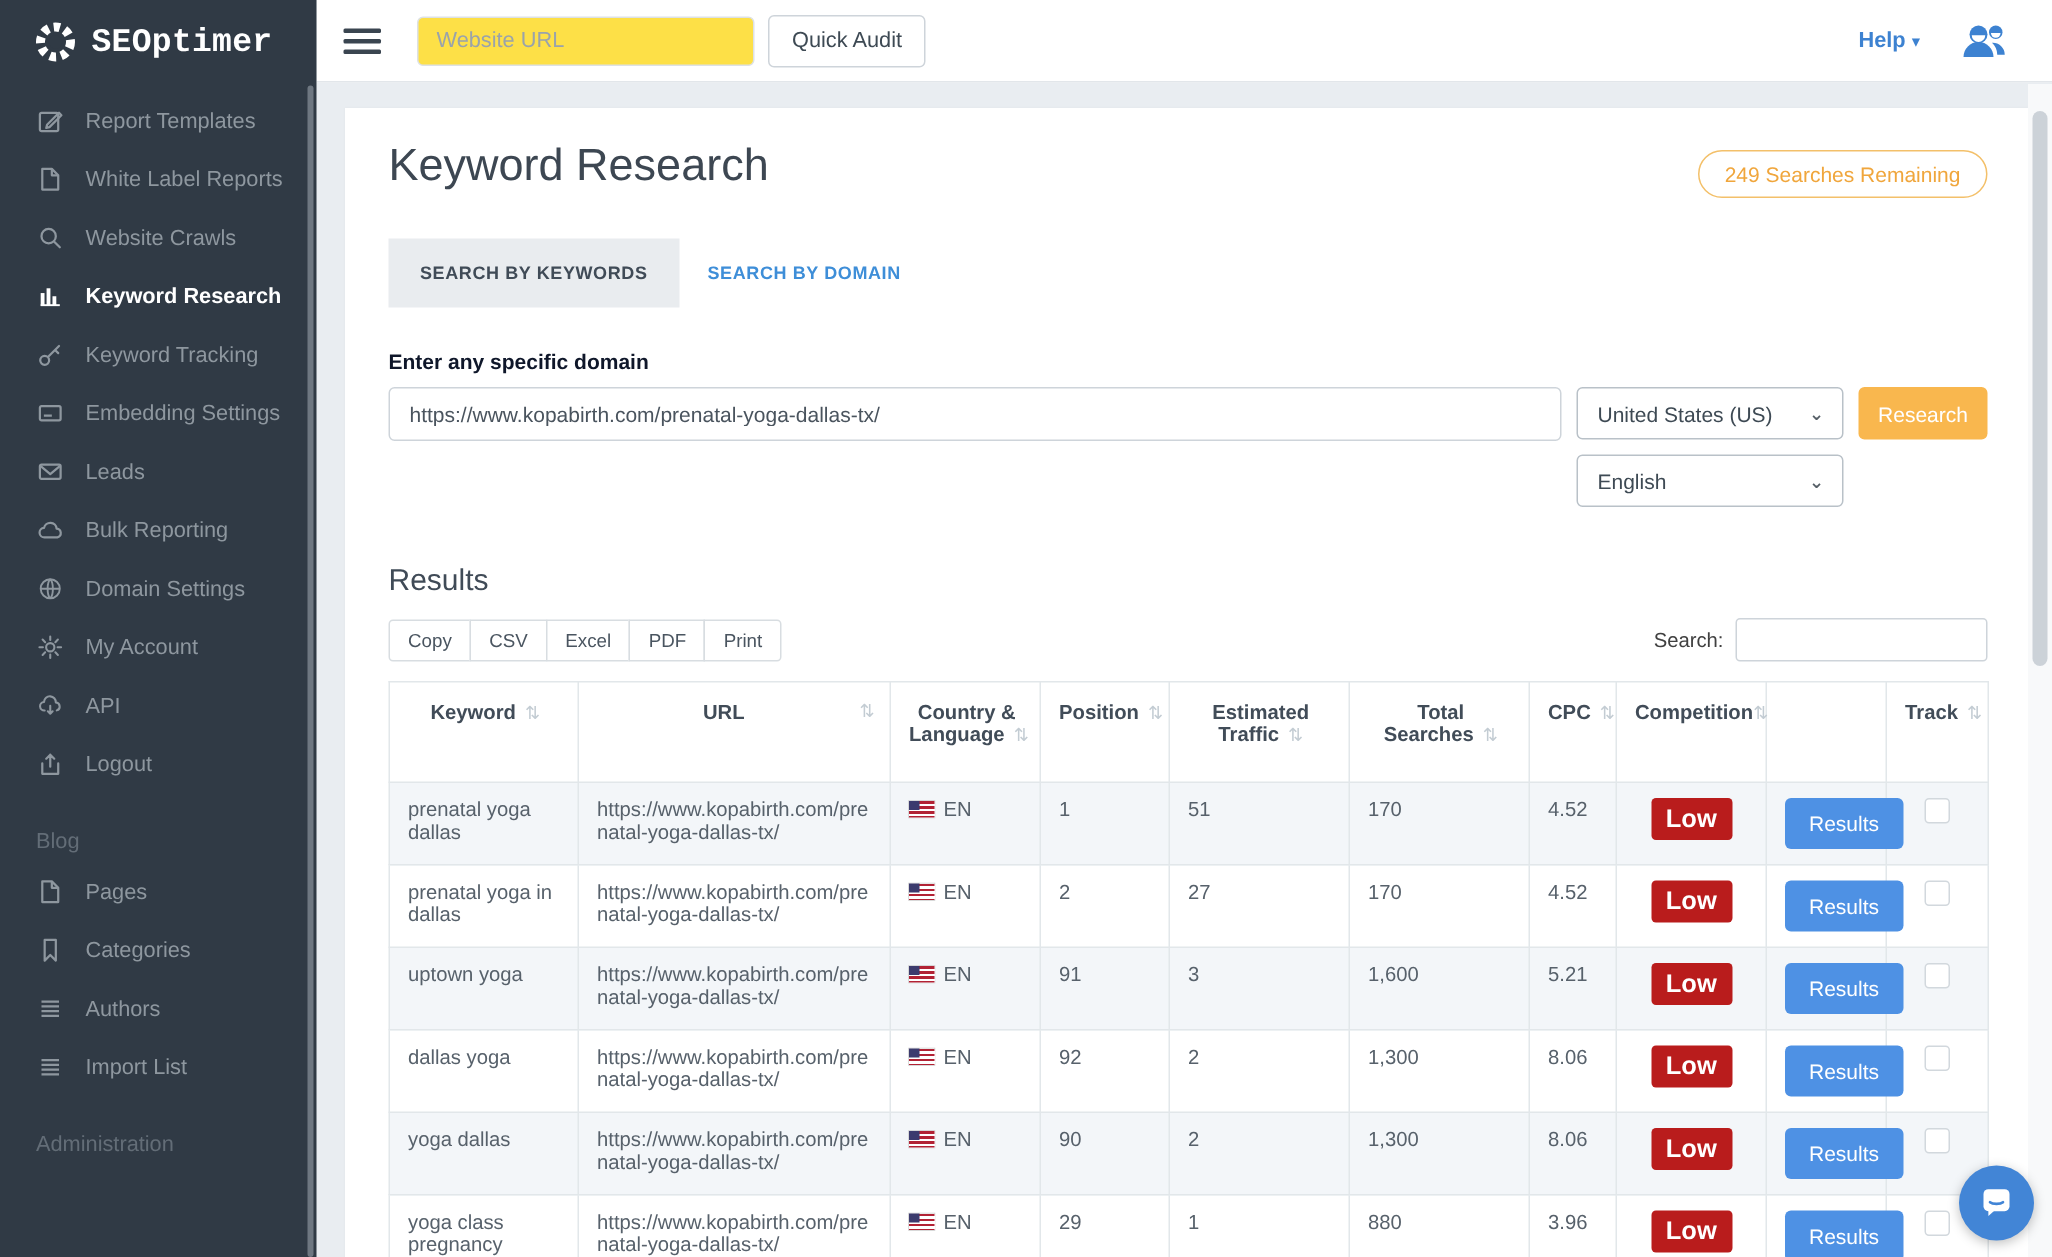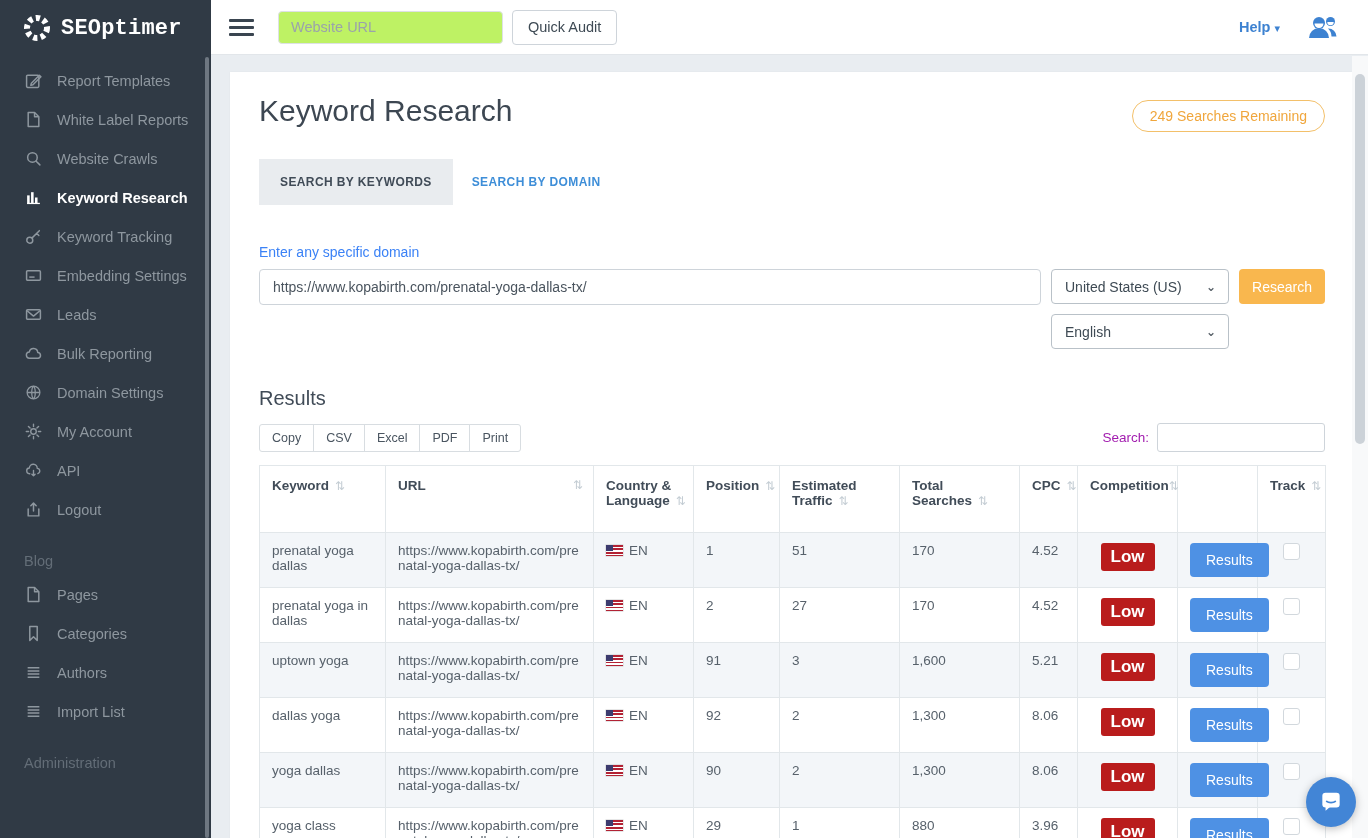--- a/index.html
+++ b/index.html
@@ -16,62 +16,62 @@
   .nav-item.active { color:#fff; font-weight:bold; }
   .nav-ico { width:18px; display:flex; justify-content:center; align-items:center; flex:none; }
   .nav-section { padding:24px 10px 6px 24px; color:#636d77; font-size:14.5px; }
   .side-scroll { position:absolute; top:57px; bottom:0; right:2px; width:4px; background:#6e7781; border-radius:2px; }
 
   
   .main { flex:1; display:flex; flex-direction:column; min-width:0; }
   .topbar { height:55px; background:#fff; border-bottom:1px solid #e2e6ea; display:flex; align-items:center; padding:0 14px 0 18px; flex:none; }
   .hamburger { width:25px; height:17px; display:flex; flex-direction:column; justify-content:space-between; cursor:pointer; margin-right:24px; }
   .hamburger i { height:3px; background:#3a4550; border-radius:1px; }
-  .url-input { width:225px; height:33px; background:#bef264; border:1px solid #dde1e5; border-radius:4px; padding:0 12px; font-size:14.5px; color:#4a545e; font-family:inherit; }
+  .url-input { width:225px; height:33px; background:#fde047; border:1px solid #dde1e5; border-radius:4px; padding:0 12px; font-size:14.5px; color:#4a545e; font-family:inherit; }
   .url-input::placeholder { color:#9aa3ab; }
   .quick-audit { margin-left:9px; height:35px; padding:0 15px; background:#fff; border:1px solid #ced4da; border-radius:4px; font-size:14.5px; color:#3e4a54; font-family:inherit; cursor:pointer; }
   .top-right { margin-left:auto; display:flex; align-items:center; gap:26px; }
   .help { color:#3d82d1; font-weight:bold; font-size:14.5px; cursor:pointer; }
   .help .caret { font-family:"DejaVu Sans",sans-serif; font-size:11px; }
   .users-btn { cursor:pointer; display:flex; margin-right:14px; }
 
   .content { flex:1; padding:17px 16px 0 19px; overflow:hidden; position:relative; }
   .panel { background:#fff; min-height:900px; padding:22px 27px 0 29px; box-shadow:0 0 2px rgba(0,0,0,.04); }
 
   .page-head { display:flex; justify-content:space-between; align-items:flex-start; }
   .page-title { font-size:30px; font-weight:400; color:#3d4752; }
   .searches-badge { margin-top:6px; border:1px solid #f3c06a; color:#f0a63c; border-radius:17px; padding:7px 17px; font-size:14px; white-space:nowrap; }
 
   .tabs { margin-top:27px; display:flex; align-items:flex-start; }
   .tab { font-size:12px; font-weight:bold; letter-spacing:.4px; cursor:pointer; }
   .tab.active { background:#e9ecef; color:#404b57; padding:16px 21px; }
   .tab.inactive { color:#3e8ed8; padding:16px 19px; }
 
-  .form-label { margin-top:39px; font-size:14px; color:#3b82f6; }
+  .form-label { margin-top:28px; font-size:14px; color:#0f172a;font-weight:bold; }
   .form-grid { margin-top:9px; display:grid; grid-template-columns:1fr 178px 86px; column-gap:10px; row-gap:9px; align-items:start; }
   .domain-input { height:36px; border:1px solid #ced4da; border-radius:4px; padding:0 13px; font-size:14px; color:#4a545e; width:100%; font-family:inherit; }
   .select { height:35px; border:1px solid #b9c1c8; border-radius:4px; background:#fff; display:flex; align-items:center; justify-content:space-between; padding:0 12px 0 13px; font-size:14px; color:#3e4a54; cursor:pointer; }
   .select .chev { font-family:"DejaVu Sans",sans-serif; color:#555e66; font-size:12px; font-weight:bold; }
   .research-btn { height:35px; background:#f9b74e; border:none; border-radius:4px; color:#fff; font-size:14px; font-family:inherit; cursor:pointer; width:86px; }
   .lang-select { grid-column:2; }
 
   .results-h { margin-top:38px; font-size:20px; font-weight:400; color:#404b57; }
   .toolbar { margin-top:13px; display:flex; align-items:center; }
   .export-group { display:flex; }
   .exp-btn { background:#fff; border:1px solid #d8dde1; color:#4a5560; font-size:12.5px; padding:6px 12px; margin-left:-1px; cursor:pointer; font-family:inherit; }
   .exp-btn:first-child { border-radius:3px 0 0 3px; margin-left:0; }
   .exp-btn:last-child { border-radius:0 3px 3px 0; }
   .search-wrap { margin-left:auto; display:flex; align-items:center; gap:8px; }
-  .search-label { font-size:13.5px; color:#a21caf;margin-left:24px; }
+  .search-label { font-size:13.5px; color:#404040;margin-left:24px; }
   .search-input { width:168px; height:29px; border:1px solid #ced4da; border-radius:3px; padding:0 8px; font-size:13px; font-family:inherit; }
 
   
   table { margin-top:13px; border-collapse:collapse; table-layout:fixed; width:1066px; font-size:13.5px; }
   th,td { border:1px solid #e2e7ea; padding:10px 12px; text-align:left; vertical-align:top; }
-  th { color:#414c58; font-size:13.5px; padding:12px 10px 24px 12px; cursor:pointer; }
+  th { color:#414c58; font-size:13.5px; padding:12px 10px 24px 12px; cursor:pointer;text-align:center; }
   .sort { font-family:"DejaVu Sans",sans-serif; color:#c3ccd3; font-size:12px; margin-left:6px; font-weight:normal; }
   tbody tr:nth-child(odd) { background:#f3f6f9; }
   td { color:#57616b; }
   td.url-cell { word-break:break-all; }
   .flag { display:inline-block; width:17px; height:11px; margin-right:6px; vertical-align:-1px; background:repeating-linear-gradient(#b22234 0 1.7px,#fff 1.7px 3.4px); position:relative; box-shadow:0 0 0 .5px #ccc; }
   .flag::after { content:''; position:absolute; left:0; top:0; width:7px; height:6px; background:#3c3b6e; }
   .badge-low { display:inline-block; background:#b91c1c; color:#fff; font-size:17px; font-weight:bold; padding:4px 10px; border-radius:3px; }
   .comp-cell,.res-cell,.track-cell { text-align:center; }
   .btn-results { background:#4e91e4; border:none; border-radius:4px; color:#fff; font-size:14px; padding:9px 16px; cursor:pointer; font-family:inherit; }
   .cb { display:inline-block; width:17px; height:17px; background:#fff; border:1px solid #d2d8dd; border-radius:3px; cursor:pointer; }

